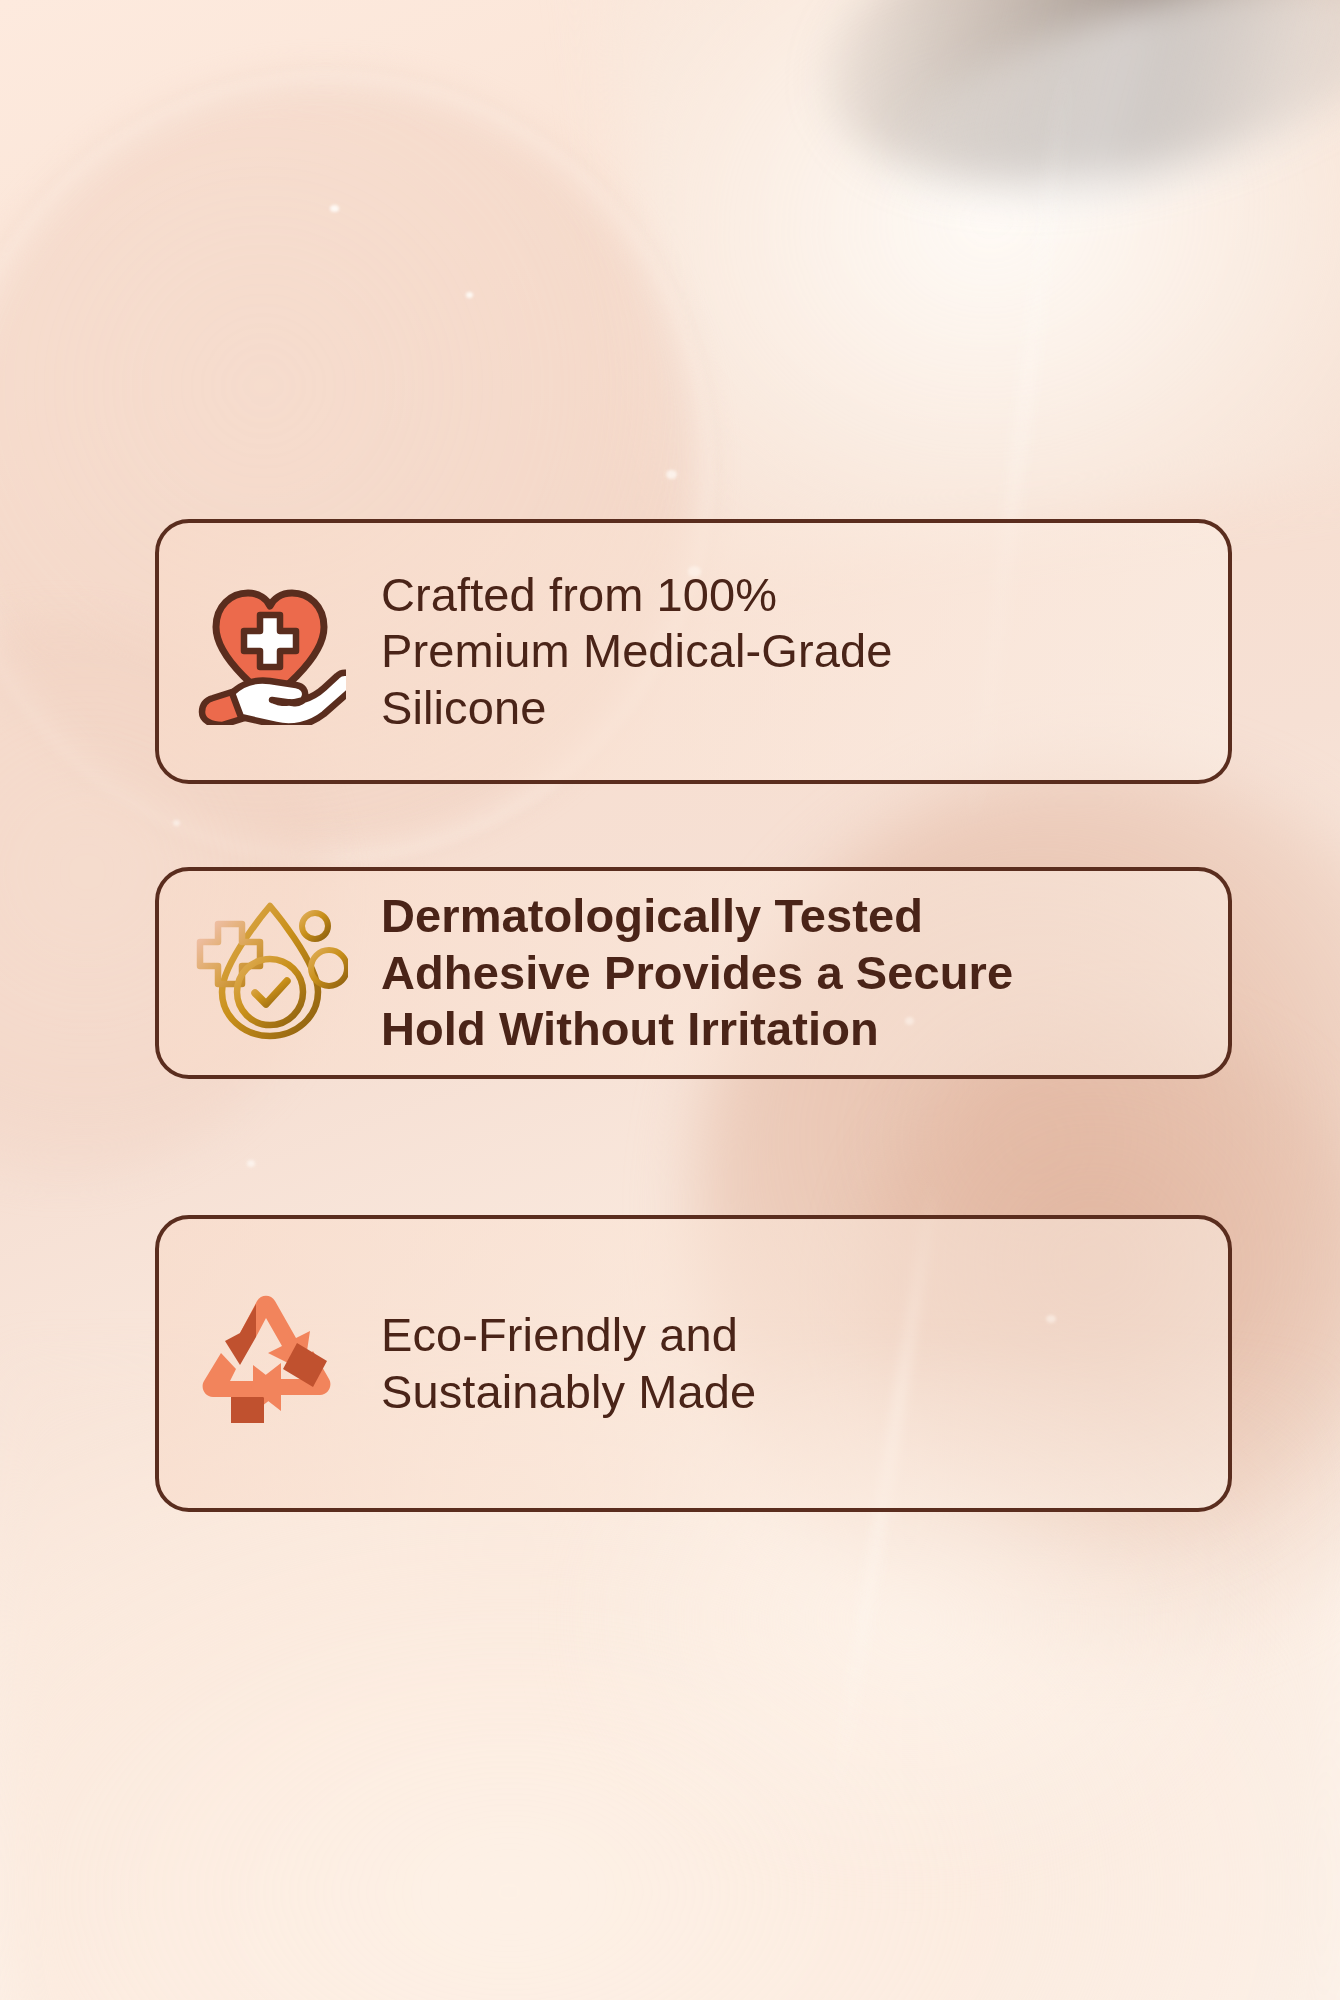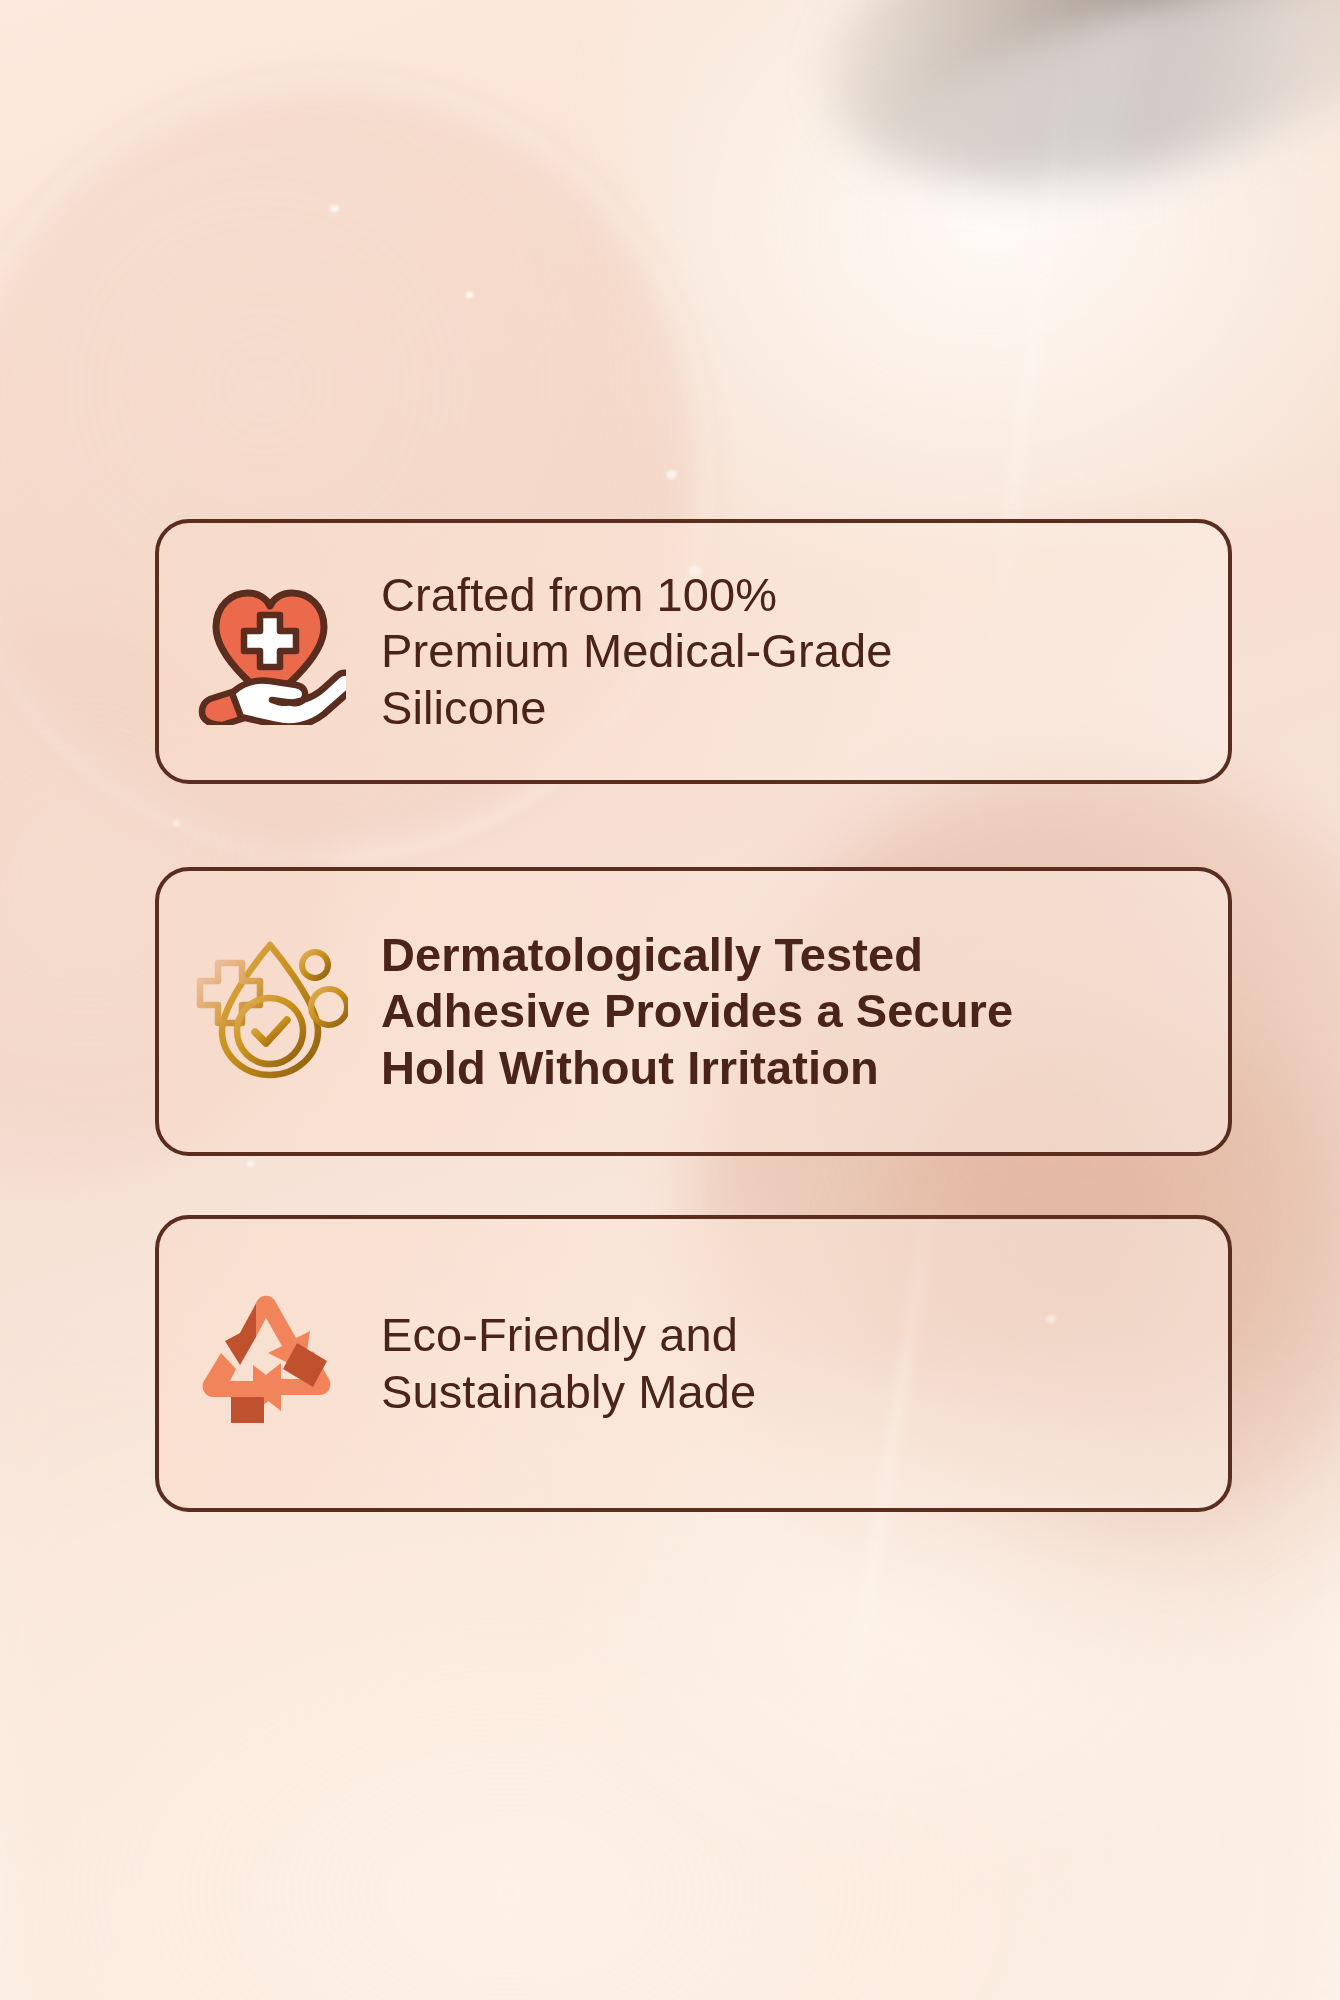--- a/index.html
+++ b/index.html
@@ -197,21 +197,21 @@
     align-items: center;
     background: linear-gradient(103deg,
         rgba(248,219,202,0.66) 0%,
         rgba(250,227,212,0.58) 38%,
         rgba(252,237,226,0.52) 72%,
         rgba(253,243,234,0.50) 100%);
     margin-left: 28px;
   }
 
   #card-1 { top: 519px;  height: 265px; }
-  #card-2 { top: 867px;  height: 289px; }
+  #card-2 { top: 867px;  height: 212px; }
   #card-3 { top: 1215px; height: 297px; }
 
   .card-icon {
     width: 222px;
     flex: 0 0 222px;
     display: flex;
     align-items: center;
     justify-content: center;
   }
 

